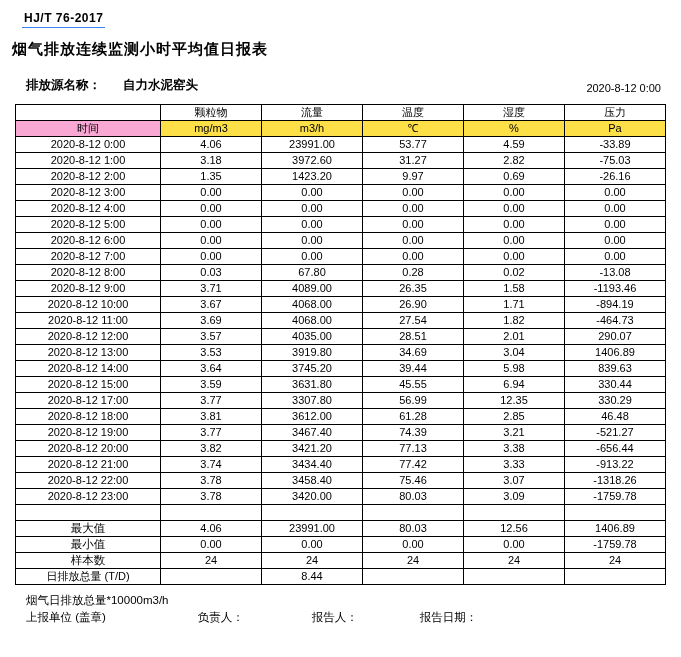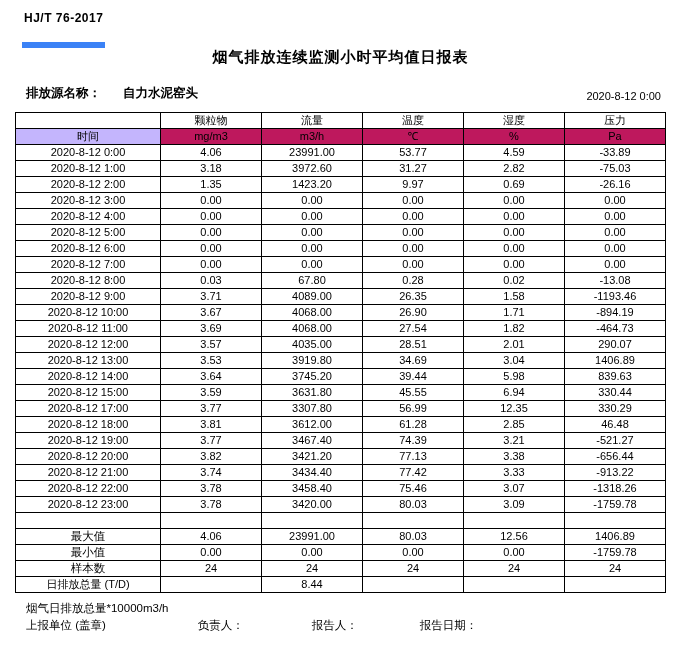--- a/index.html
+++ b/index.html
@@ -17,32 +17,32 @@
   .page {
     position: relative;
     width: 681px;
     height: 657px;
     box-sizing: border-box;
     padding: 6px 12px 0 12px;
   }
   .std-code {
     font-size: 12px;
     font-weight: bold;
-    padding: 1px 2px 17px 2px;
+    padding: 1px 2px 2px 2px;
     display: inline-block;
-    border-bottom: 6px solid #3b82f6;
+    border-bottom: 1px solid #3b82f6;
     letter-spacing: 0.5px;
   }
   .std-row {
     margin: 2px 0 0 10px;
   }
   .title {
-    text-align: center;
     font-size: 15px;
     font-weight: bold;
+    margin-top: 12px;
     letter-spacing: 1px;
   }
   .meta-row {
     display: flex;
     align-items: flex-end;
     justify-content: space-between;
     margin-top: 18px;
     padding: 0 8px 0 14px;
   }
   .meta-left {
@@ -72,28 +72,28 @@
     padding: 0;
     font-family: "Liberation Sans", sans-serif;
   }
   .hdr-param {
     height: 28px;
     line-height: 28px;
     font-size: 12.5px;
     font-weight: normal;
   }
   .hdr-time {
-    background: #c4b5fd;
+    background: #f9a8d4;
     font-size: 12px;
     height: 17px;
     line-height: 17px;
     margin-top: 36px;
   }
   .hdr-unit {
-    background: #be185d;
+    background: #fde047;
     font-size: 10.5px;
     height: 14px;
     line-height: 14px;
   }
   td.col-time {
     width: 145px;
   }
   td.val {
     width: 100px;
   }

